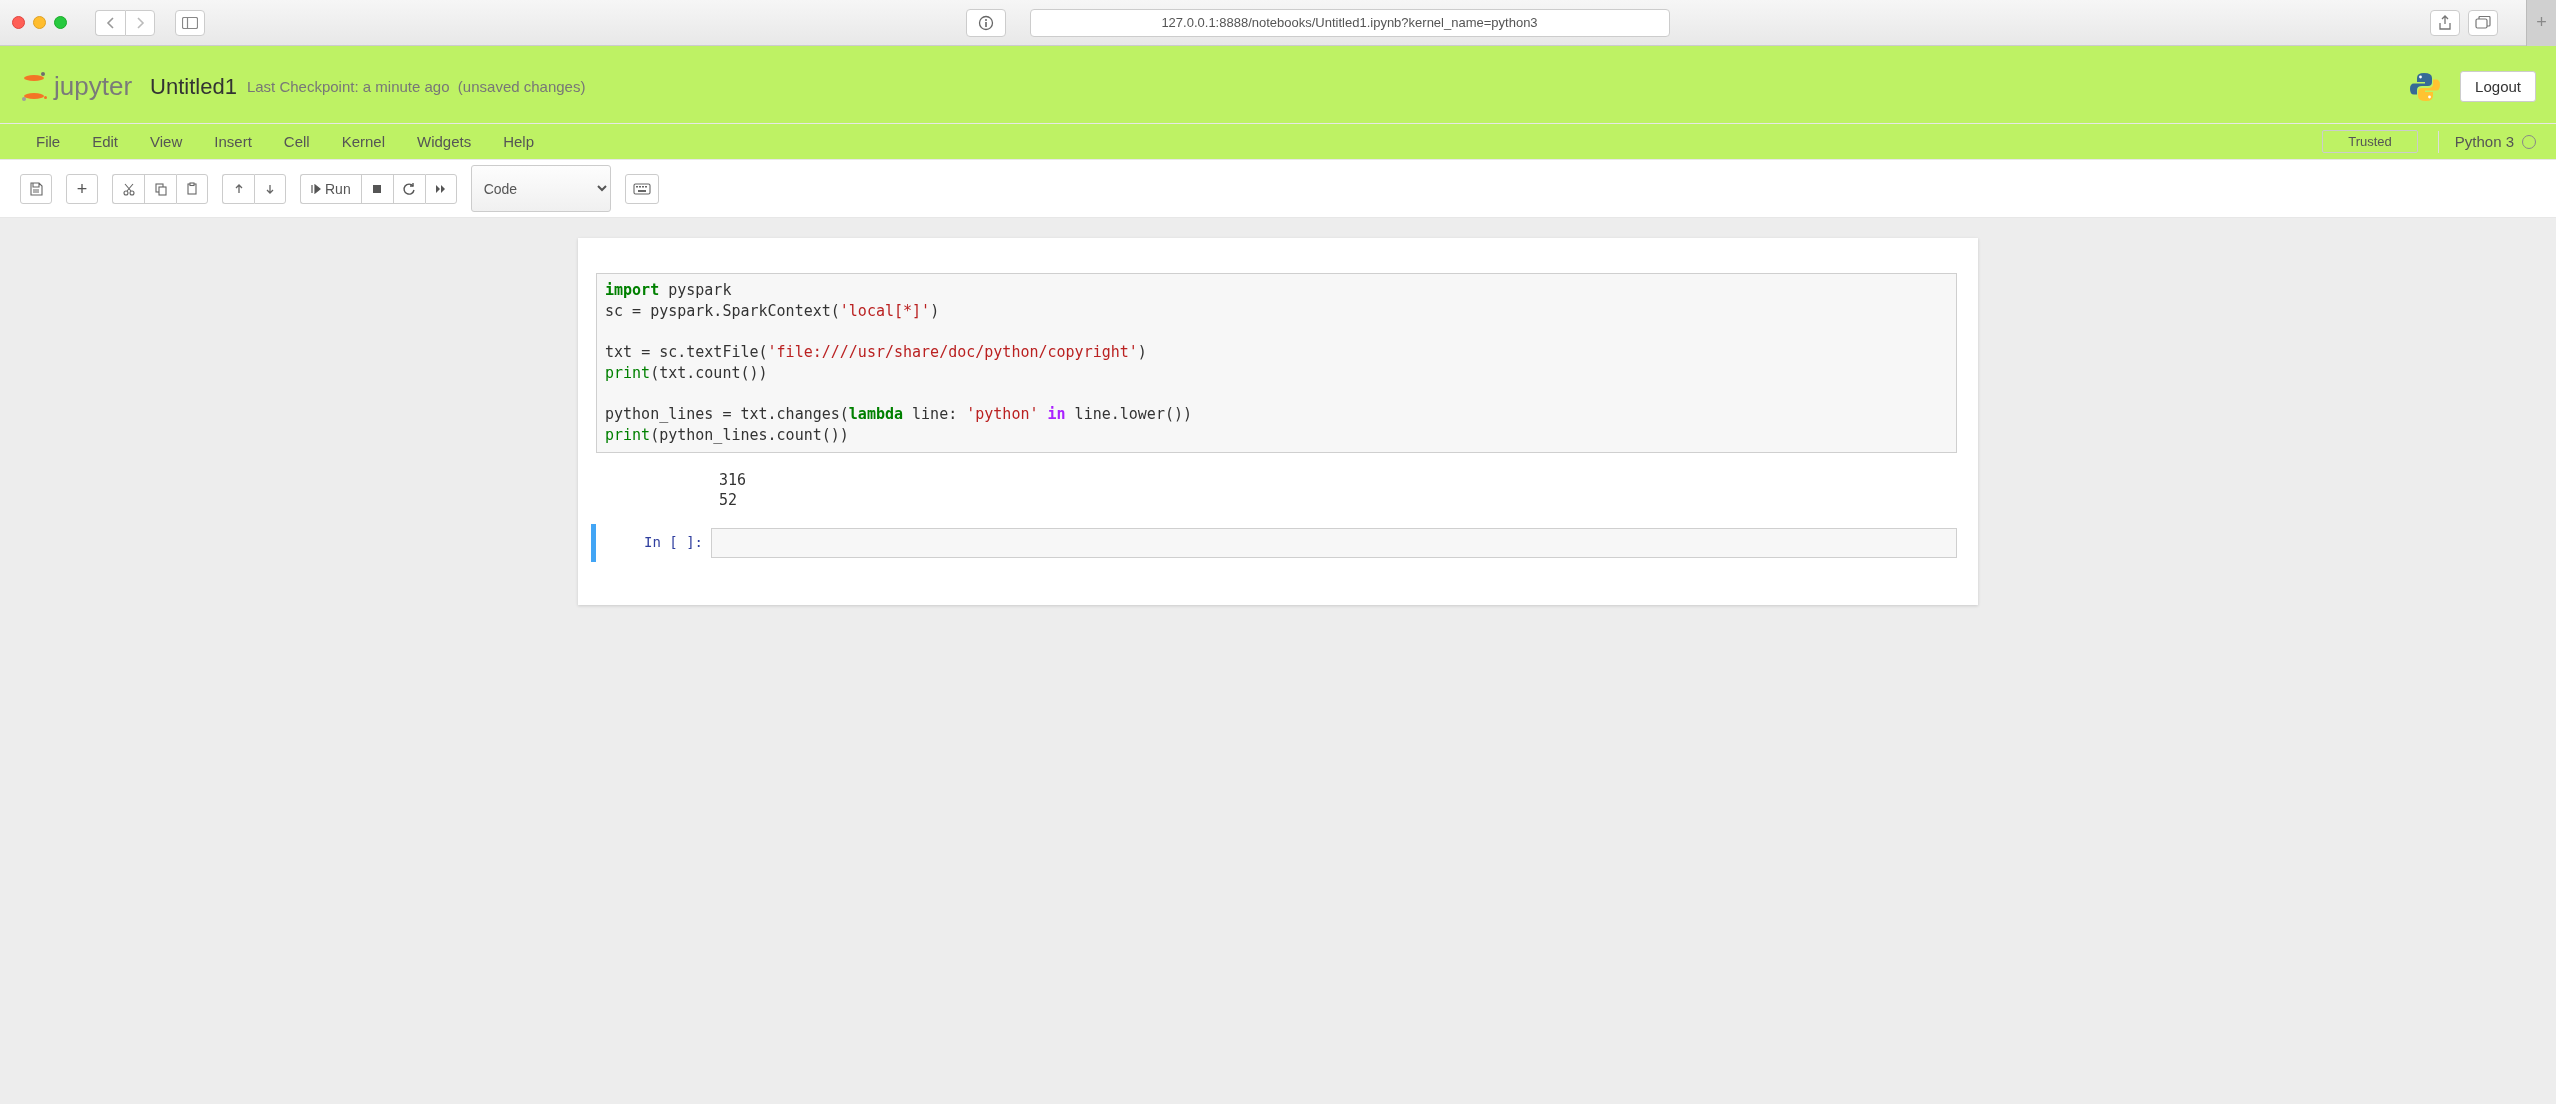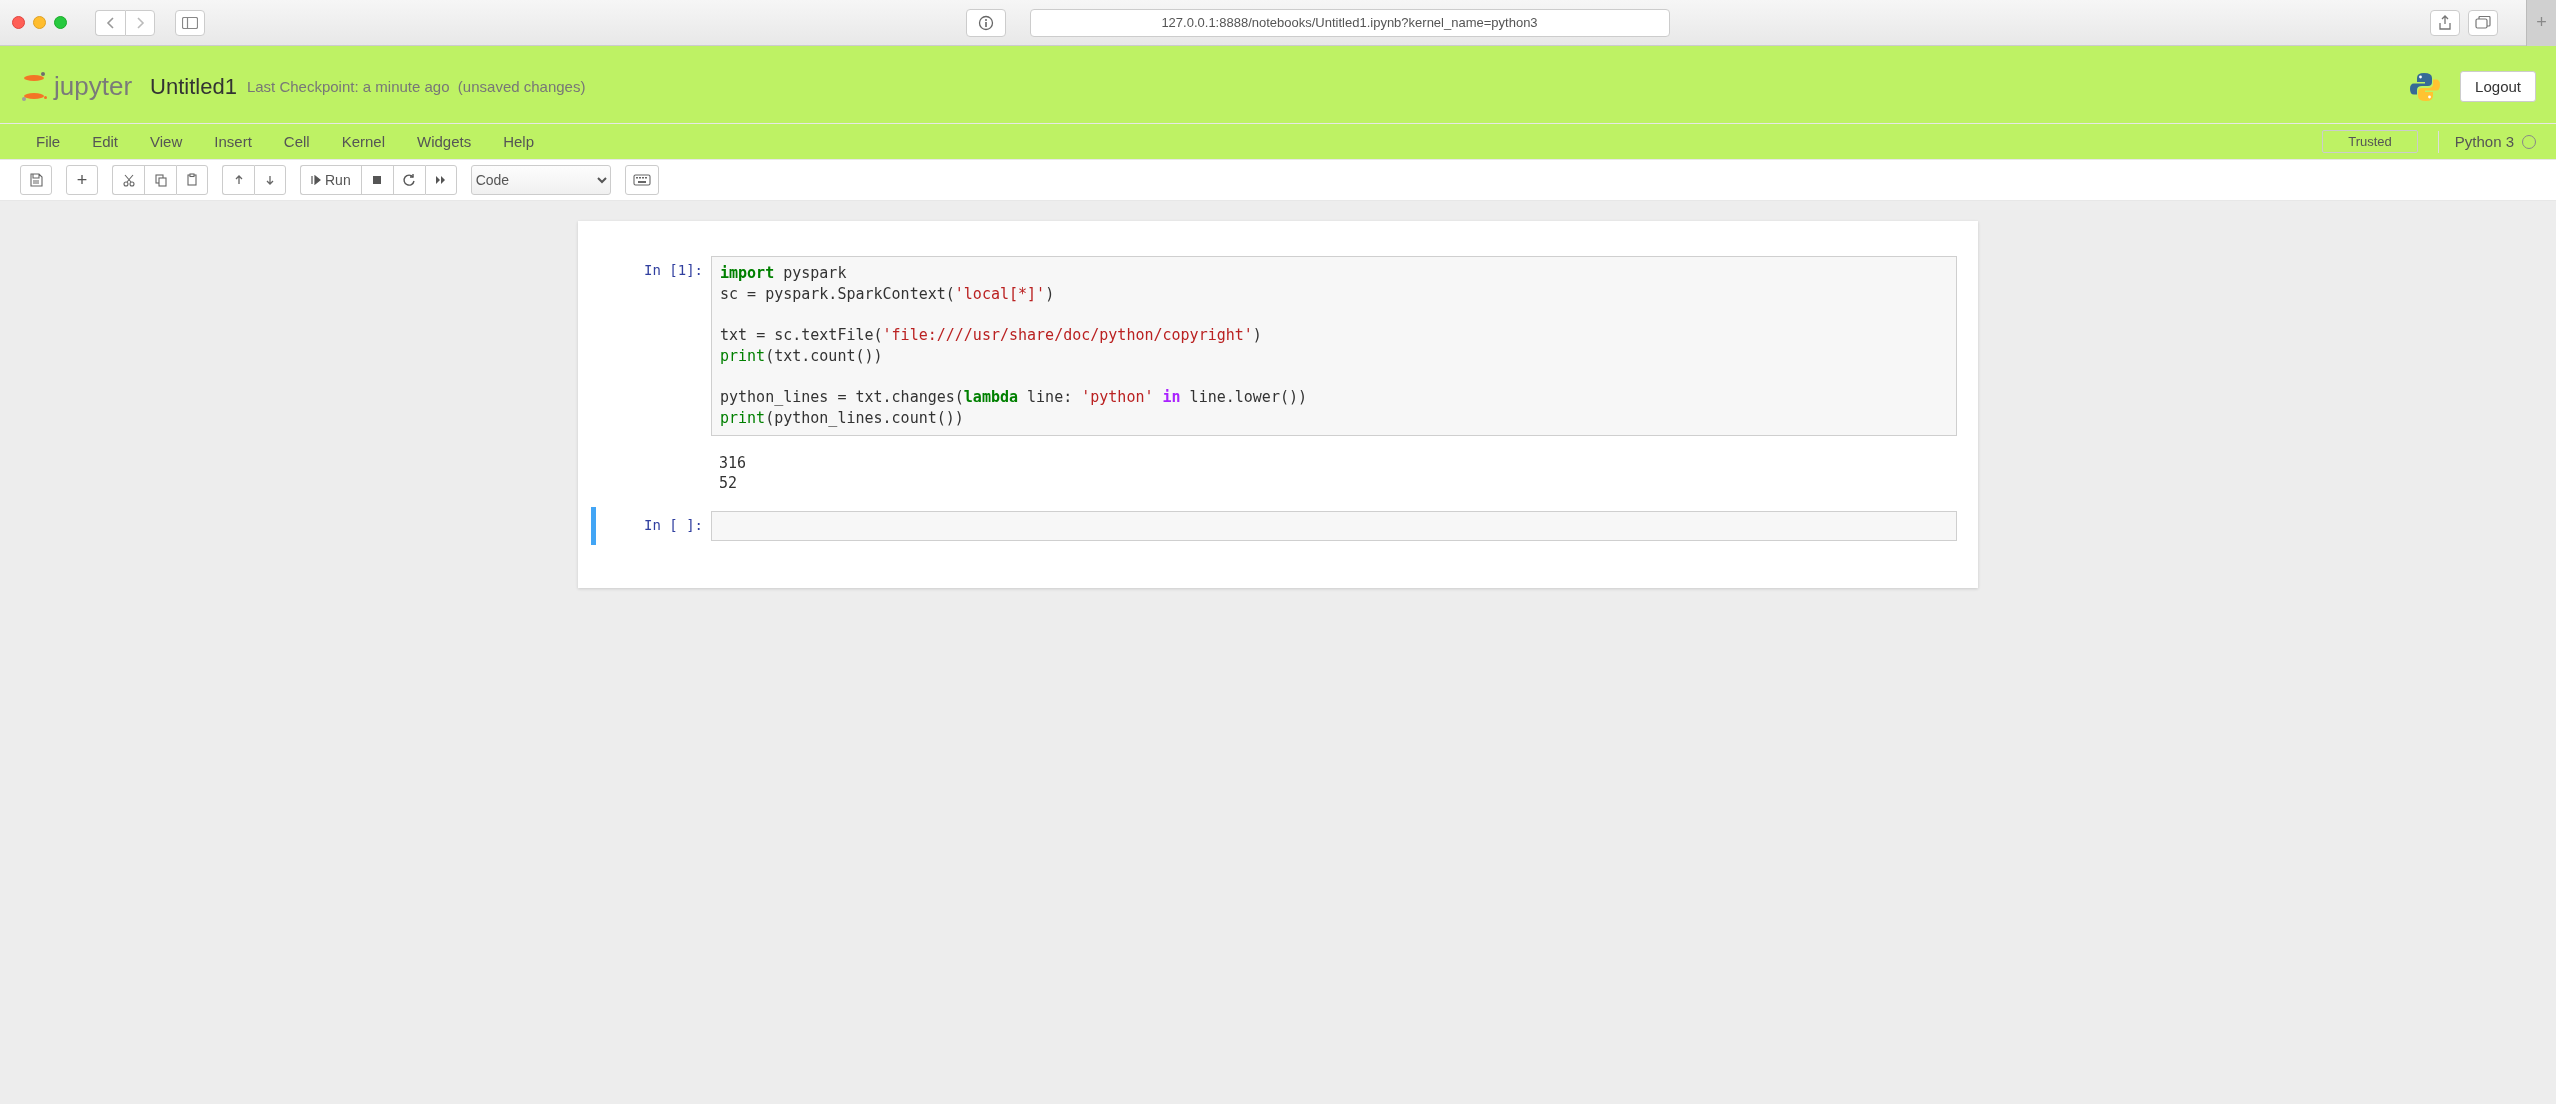--- a/index.html
+++ b/index.html
@@ -48,21 +48,21 @@
   .kernel-circle { width: 14px; height: 14px; border: 1.5px solid #888; border-radius: 50%; }
 
   
   .toolbar { display: flex; align-items: center; padding: 5px 20px; gap: 4px; border-bottom: 1px solid #e7e7e7; background: #fff; }
   .tb-btn { min-width: 32px; height: 30px; border: 1px solid #ccc; border-radius: 3px; background: #fff; display: flex; align-items: center; justify-content: center; font-size: 14px; color: #555; cursor: pointer; padding: 0 7px; }
   .tb-group { display: flex; }
   .tb-group .tb-btn { border-radius: 0; border-right: none; }
   .tb-group .tb-btn:first-child { border-radius: 3px 0 0 3px; }
   .tb-group .tb-btn:last-child { border-radius: 0 3px 3px 0; border-right: 1px solid #ccc; }
   .run-btn { display: flex; align-items: center; gap: 4px; padding: 0 10px; }
-  .cell-type { height: 30px; width: 140px; border: 1px solid #ccc; border-radius: 3px; padding: 0 0; font-size: 14px; color: #555; background: linear-gradient(#fdfdfd,#f0f0f0); }
+  .cell-type { height: 47px; width: 140px; border: 1px solid #ccc; border-radius: 3px; padding: 0 8px; font-size: 14px; color: #555; background: linear-gradient(#fdfdfd,#f0f0f0); }
   .tb-gap { width: 6px; }
 
   
   .notebook-bg { background: #ededed; padding: 20px 0 40px 0; min-height: 600px; }
   .notebook-container { max-width: 1400px; margin: 0 auto; background: #fff; box-shadow: 0 1px 3px rgba(0,0,0,0.15); padding: 28px 10px 40px 10px; }
   
   .cell { display: flex; margin: 3px 3px; padding: 4px 0; }
   .cell.active { border-left: 5px solid #42A5F5; background: #fff; padding-left: 0; }
   .cell:not(.active) { padding-left: 5px; }
   .prompt { width: 115px; text-align: right; padding: 6px 8px 0 0; font-family: "Menlo", "Monaco", monospace; font-size: 14px; color: #303F9F; flex-shrink: 0; }
@@ -262,21 +262,20 @@
           <rect x="12" y="3" width="2" height="1.5" fill="#666"></rect>
           <rect x="5" y="7" width="8" height="2" fill="#666"></rect>
         </svg>
     </div>
   </div>
 </div>
 
 <div class="notebook-bg">
   <div class="notebook-container" id="cells-container">
   <div class="cell">
-        <div class="prompt">In [1]:</div>
         <div class="input-area"><span class="k">import</span><span> pyspark
 </span><span>sc </span><span>=</span><span> pyspark.SparkContext(</span><span class="s">'local[*]'</span><span>)
 </span><span>
 </span><span>txt </span><span>=</span><span> sc.textFile(</span><span class="s">'file:////usr/share/doc/python/copyright'</span><span>)
 </span><span class="nb">print</span><span>(txt.count())
 </span><span>
 </span><span>python_lines </span><span>=</span><span> txt.changes(</span><span class="k">lambda</span><span> line: </span><span class="s">'python'</span><span> </span><span class="ow">in</span><span> line.lower())
 </span><span class="nb">print</span><span>(python_lines.count())</span></div>
       </div>
       <div class="cell">

